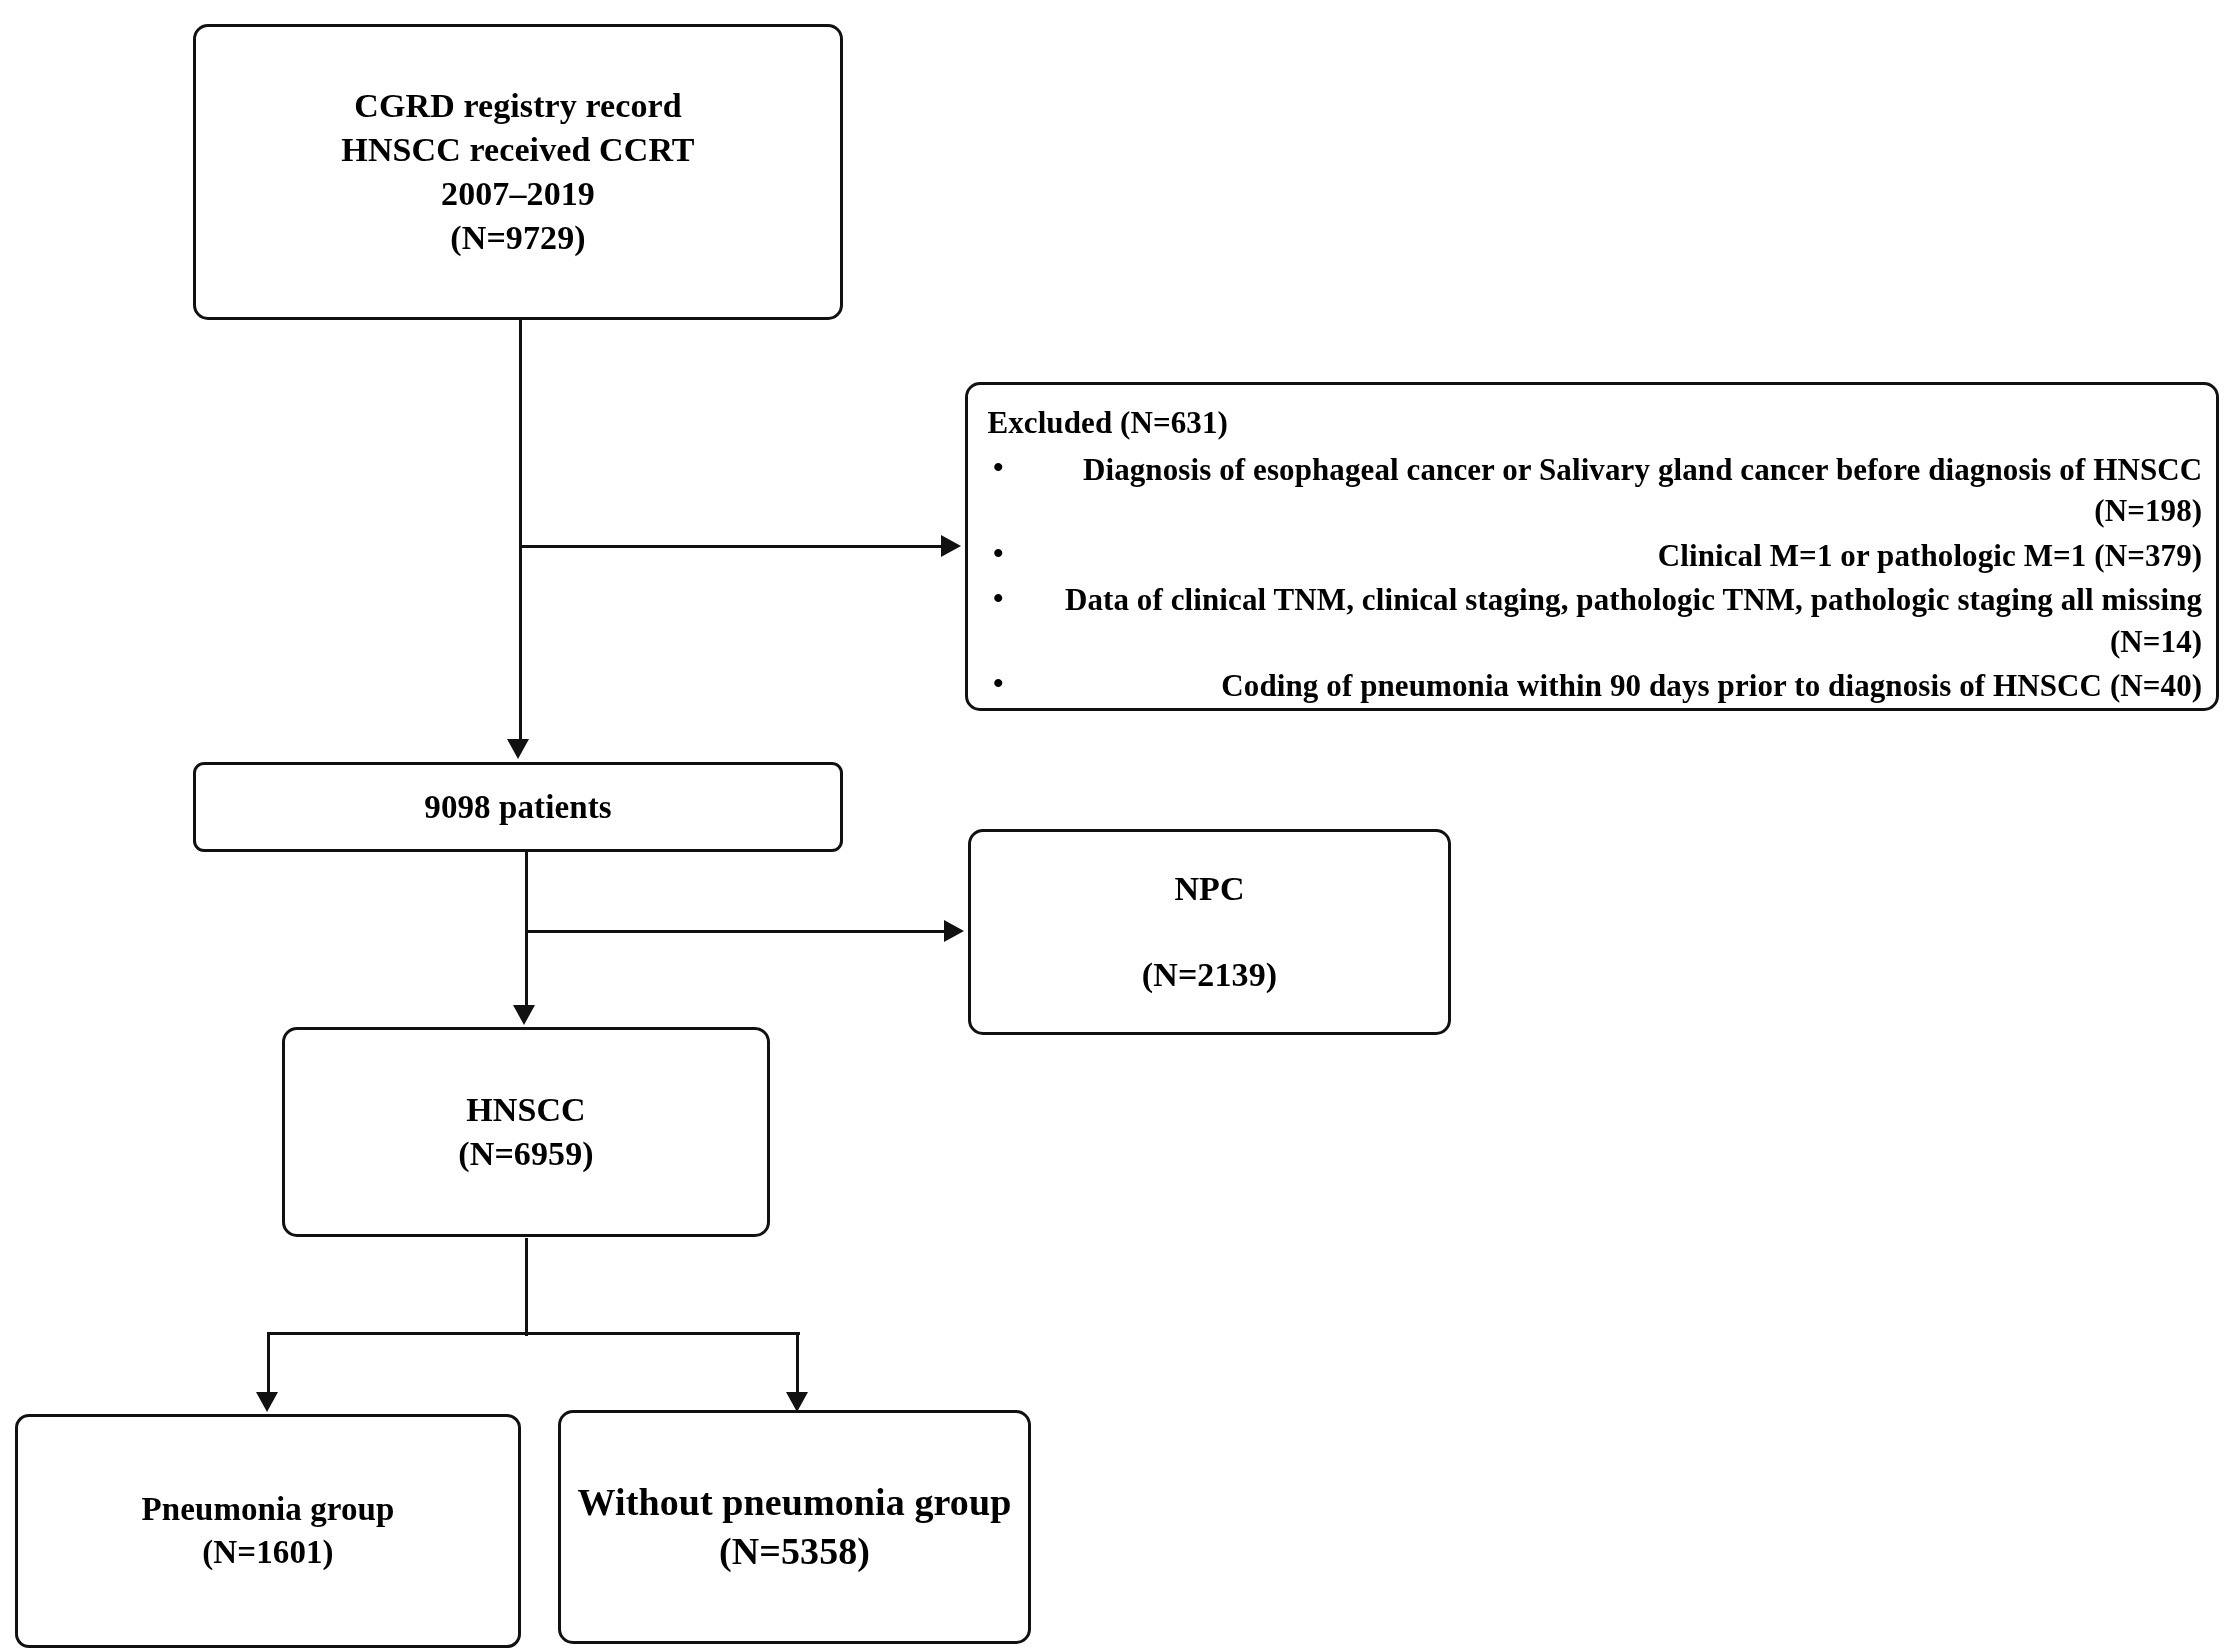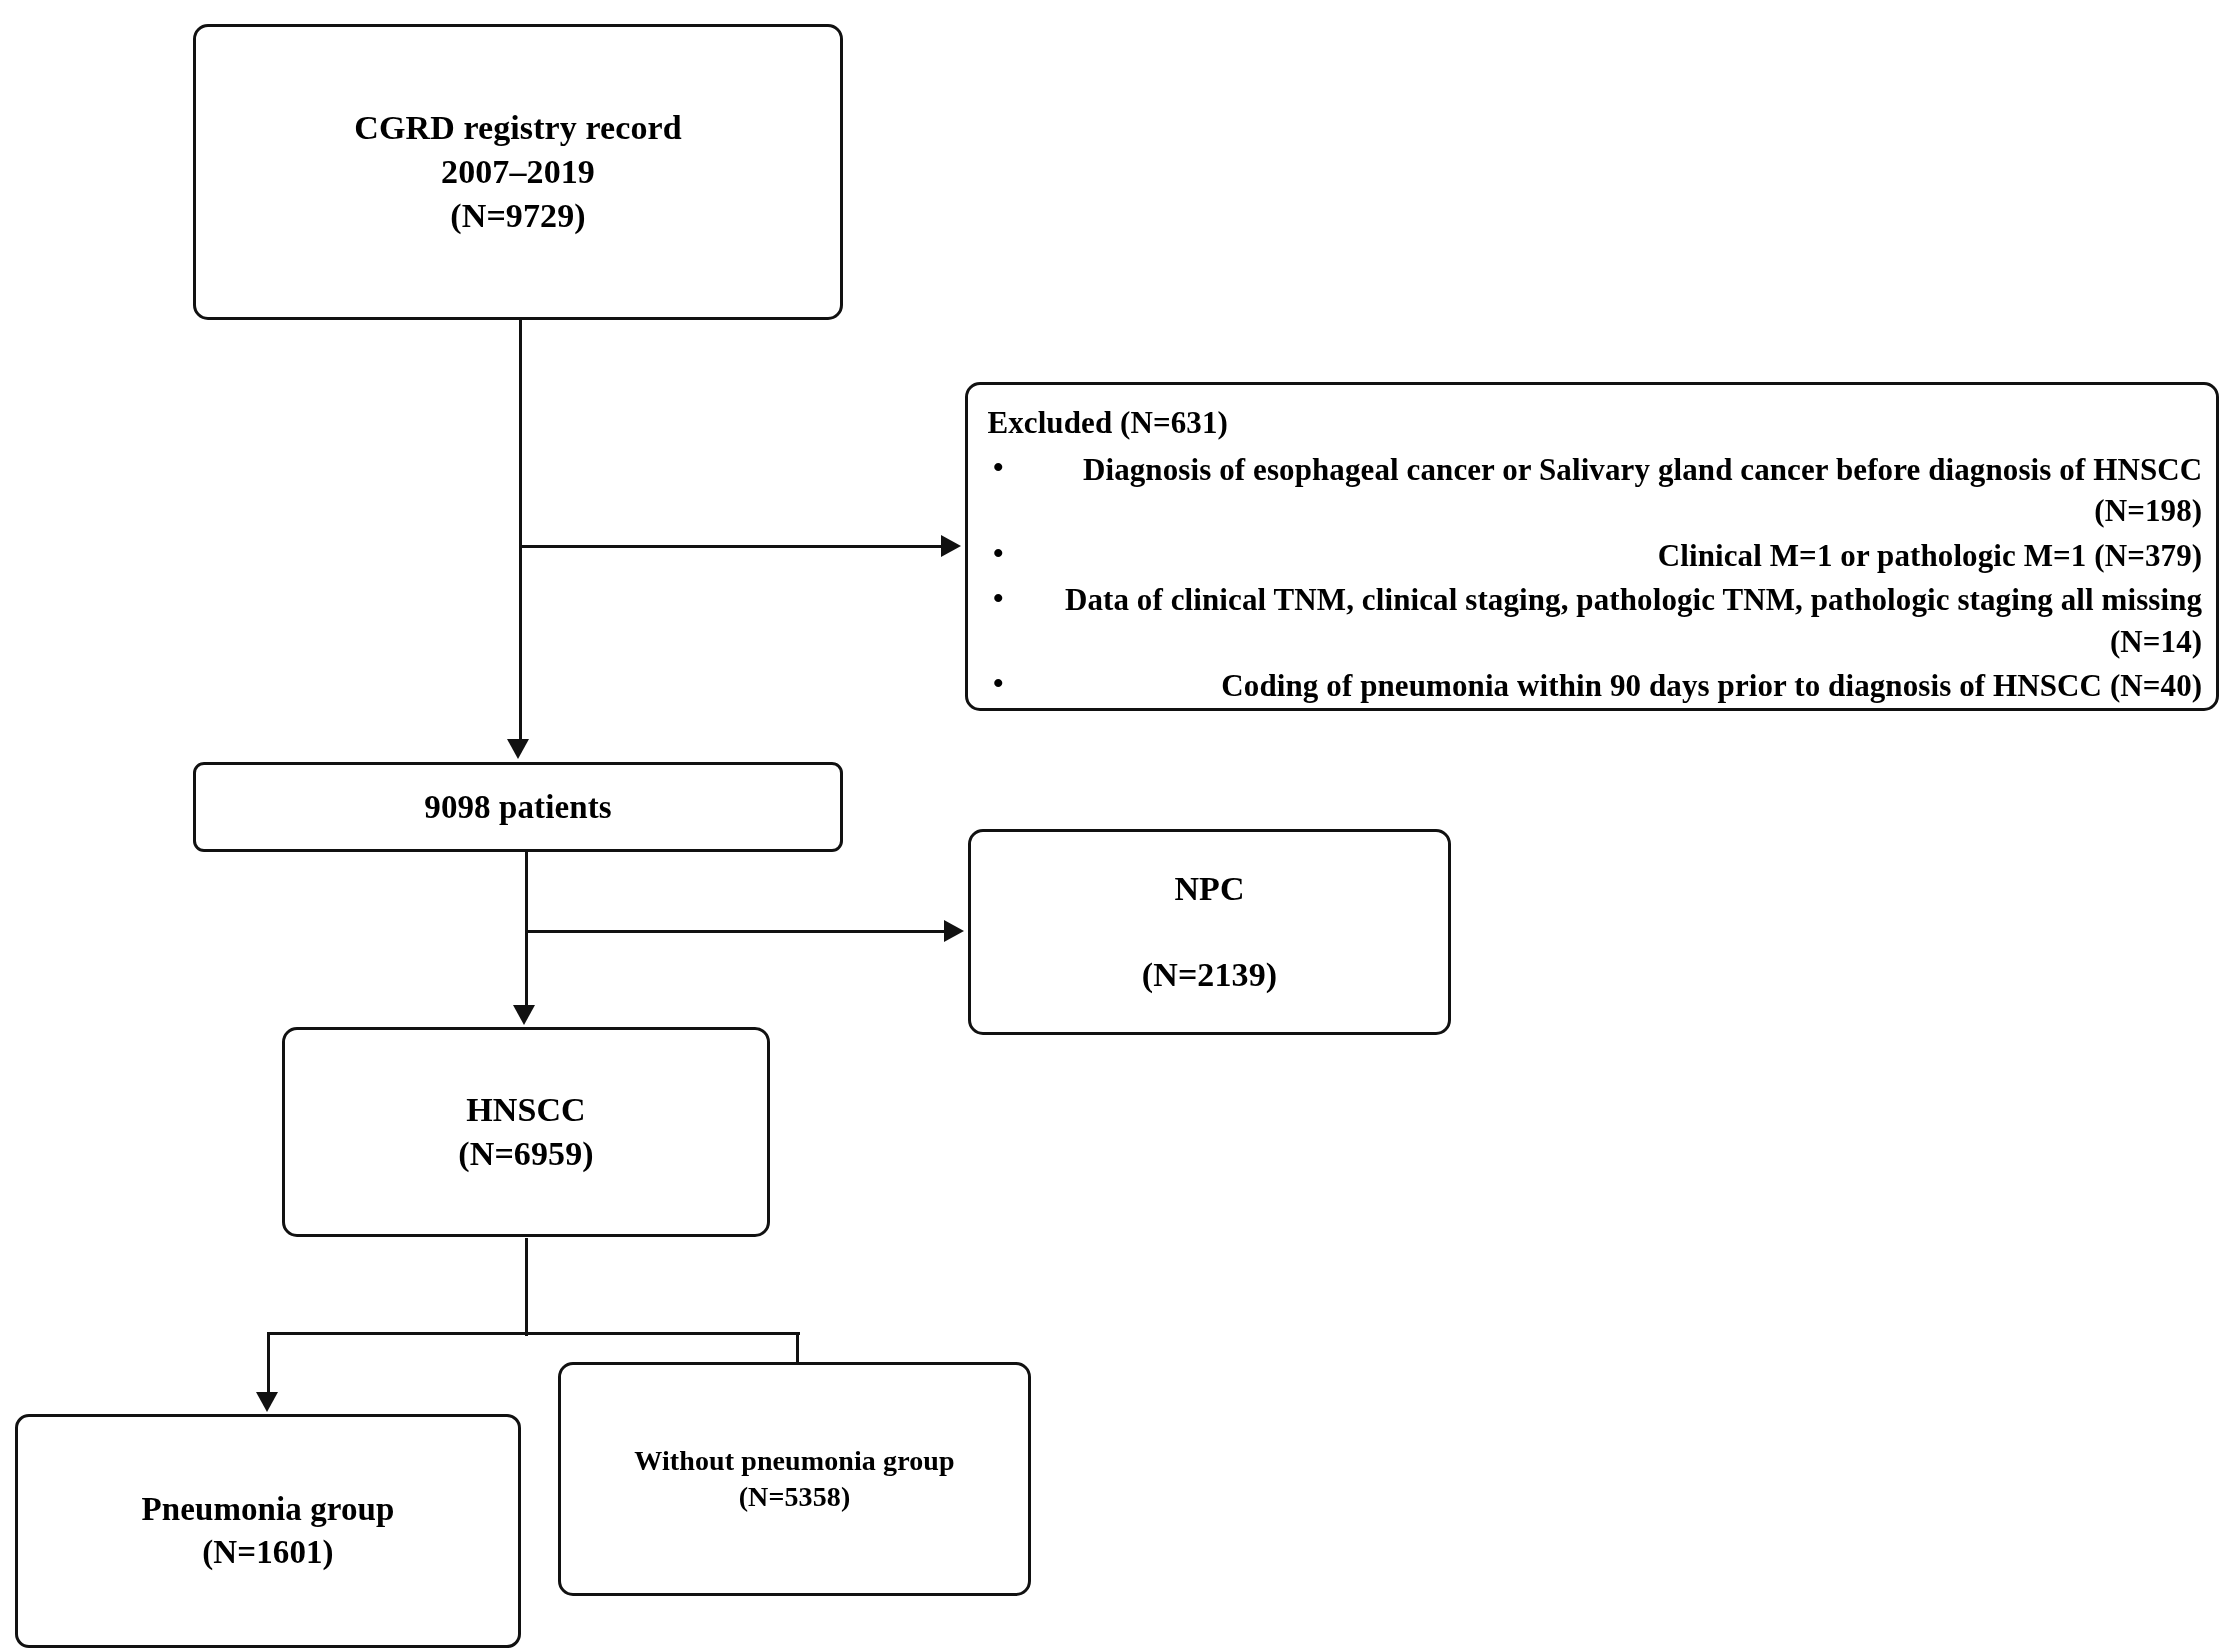--- a/index.html
+++ b/index.html
@@ -33,21 +33,21 @@
   #node-source{left:193px;top:24px;width:650px;height:296px;font-size:34px;}
   #node-excluded{
     left:965px;top:382px;width:1254px;height:329px;
     align-items:flex-start;justify-content:flex-start;
     padding:18px 13.8px 12.4px 18px;text-align:right;font-size:31px;
   }
   #node-patients{left:193px;top:762px;width:650px;height:90px;font-size:33px;border-radius:11px;}
   #node-npc{left:968px;top:829px;width:483px;height:206px;font-size:34px;gap:41px;}
   #node-hnscc{left:282px;top:1027px;width:488px;height:210px;font-size:34px;}
   #node-pneumonia{left:15px;top:1414px;width:506px;height:234px;font-size:33px;border-radius:14px;}
-  #node-without{left:558px;top:1362px;width:473px;height:234px;font-size:28px;}
+  #node-without{left:558px;top:1410px;width:473px;height:234px;font-size:38px;}
 
   
   .excl-title{font-weight:bold;margin:0 0 5.5px 1.4px;white-space:nowrap;}
   .excl-list{list-style:none;margin:0;padding:0;width:100%;}
   .excl-list li{
     position:relative;
     padding-left:40px;
     margin-bottom:2.8px;
     line-height:1.34;
     font-weight:bold;
@@ -92,20 +92,21 @@
 
   <div class="vline" style="left:525px;top:1238px;height:98px;"></div>
   <div class="hline" style="left:267px;top:1332px;width:533px;"></div>
   <div class="vline" style="left:267px;top:1332px;height:62px;"></div>
   <div class="arrow-down" style="left:256px;top:1392px;"></div>
   <div class="vline" style="left:796px;top:1332px;height:62px;"></div>
   <div class="arrow-down" style="left:786px;top:1392px;"></div>
 
   <div class="node" id="node-source">
     <span class="line">CGRD registry record</span>
+    <span class="line">HNSCC received CCRT</span>
     <span class="line">2007–2019</span>
     <span class="line">(N=9729)</span>
   </div>
 
   <div class="node" id="node-excluded">
     <div class="excl-title">Excluded (N=631)</div>
     <ul class="excl-list">
       <li>
         <span class="bullet">•</span>
         <span>Diagnosis of esophageal cancer or Salivary gland cancer before diagnosis of HNSCC (N=198)</span>

